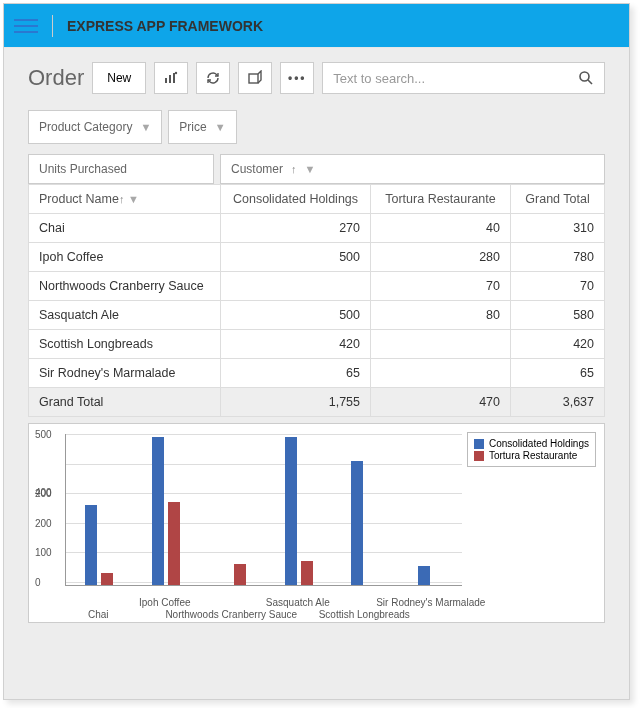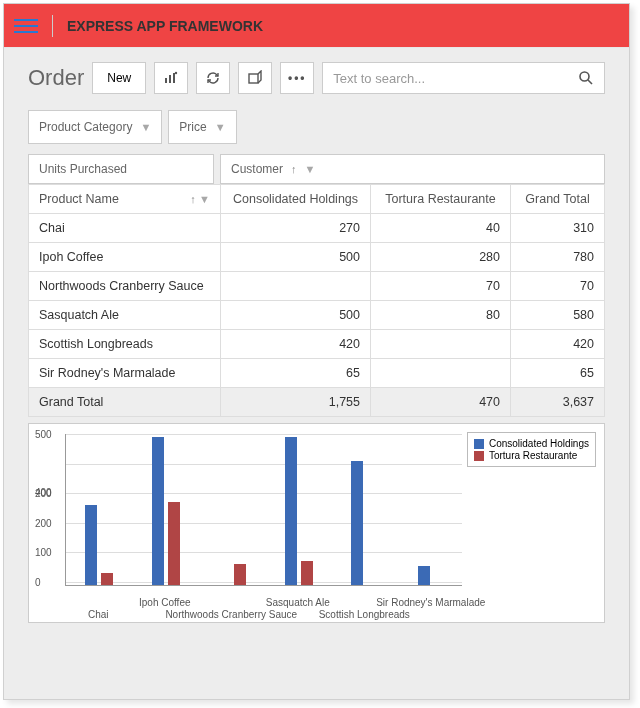--- a/index.html
+++ b/index.html
@@ -1,18 +1,18 @@
 <!DOCTYPE html>
 <html><head>
 <meta charset="utf-8">
 <style>
 * { margin:0; padding:0; box-sizing:border-box; }
 body { font-family:"Segoe UI",Arial,sans-serif; background:#fff; width:640px; height:708px; overflow:hidden; }
 .app { width:627px; height:697px; border:1px solid #d0d0d0; box-shadow:4px 4px 6px rgba(0,0,0,0.1); margin:3px 0 0 3px; background:#fff; }
-.header { height:44px; display:flex; align-items:center; padding:0 10px; border-bottom:1px solid #e8e8e8; background:#ef4444; }
+.header { height:44px; display:flex; align-items:center; padding:0 10px; border-bottom:1px solid #e8e8e8; background:#0ea5e9; }
 .hamburger { width:24px; height:24px; display:flex; flex-direction:column; justify-content:center; gap:4px; cursor:pointer; margin-right:14px; }
 .hamburger span { height:2px; background:#2a78d0; }
 .vsep { width:1px; height:22px; background:#ccc; margin-right:14px; }
 .app-title { font-size:14px; font-weight:700; color:#333; }
 .body { background:#ededed; height:calc(100% - 44px); padding:14px 24px 10px 24px; overflow:hidden; }
 .toolbar { display:flex; align-items:center; gap:8px; margin-bottom:16px; }
 .page-title { font-size:22px; color:#666; font-weight:400; }
 .btn { height:32px; min-width:34px; background:#fff; border:1px solid #ccc; display:flex; align-items:center; justify-content:center; cursor:pointer; font-size:12px; color:#555; }
 .btn-new { padding:0 14px; color:#000000; }
 .dots { letter-spacing:2px; font-weight:700; }
@@ -126,21 +126,21 @@
     <table class="pivot">
       <colgroup>
           <col class="c1">
           <col class="c2">
           <col class="c3">
           <col class="c4">
         </colgroup>
       <thead>
         <tr>
           <th class="field-row">
-            <div style="display:flex;align-items:center;justify-content:space-between;">
+            <div style="display:flex;align-items:center;">
               <span>Product Name</span>
               <span><span class="sort-arrow">↑</span>&nbsp;<span class="funnel">▼</span></span>
             </div>
           </th>
           <th class="col-lbl">Consolidated Holdings</th>
           <th class="col-lbl">Tortura Restaurante</th>
           <th class="col-lbl">Grand Total</th>
         </tr>
       </thead>
       <tbody id="pivot-body">

